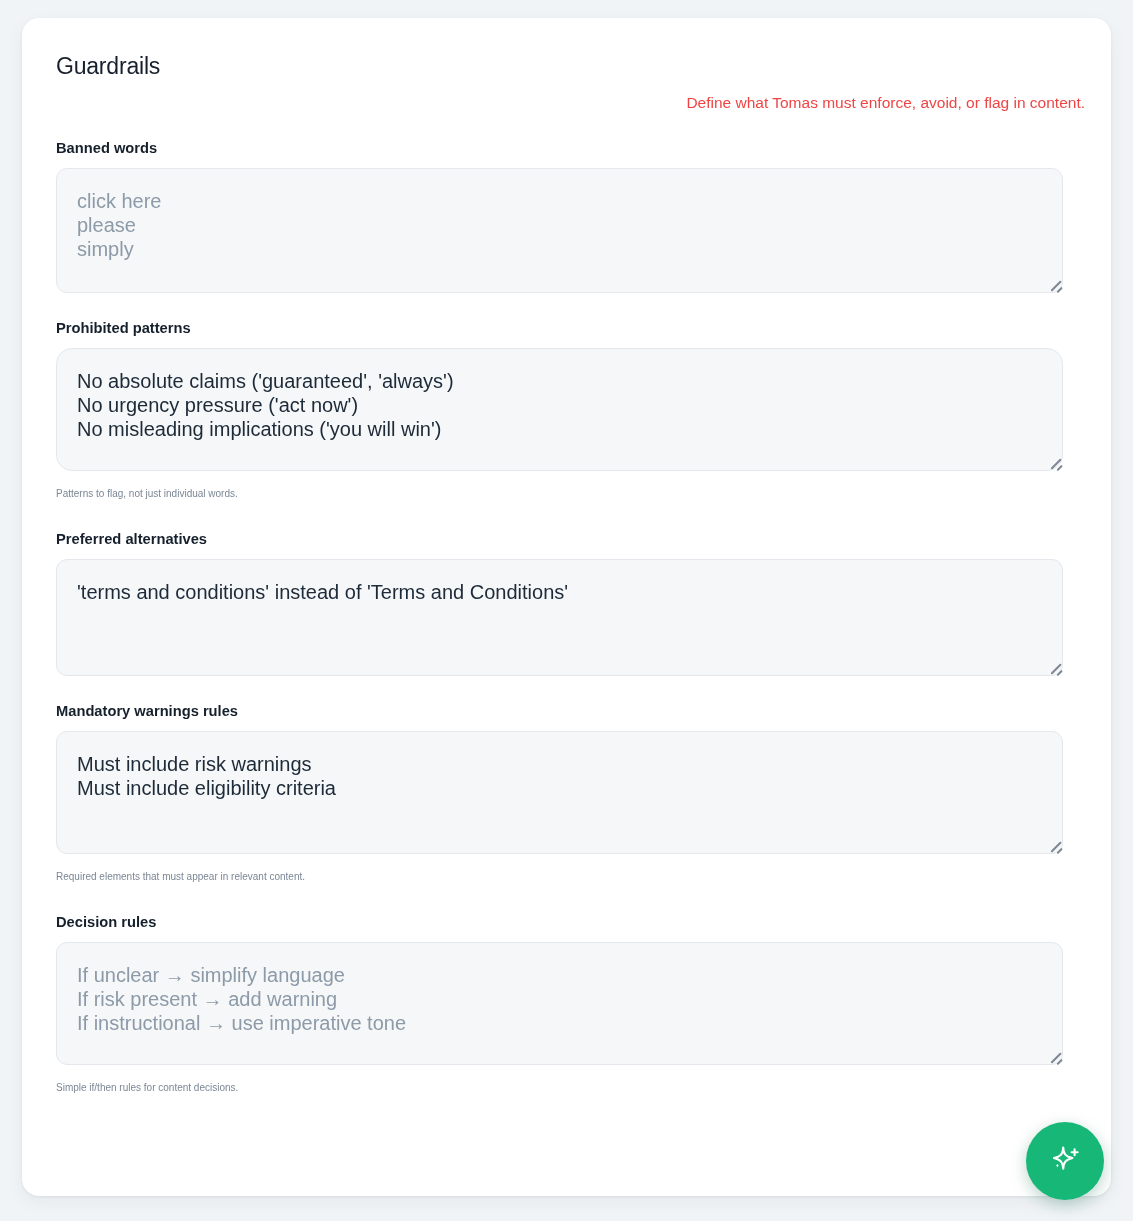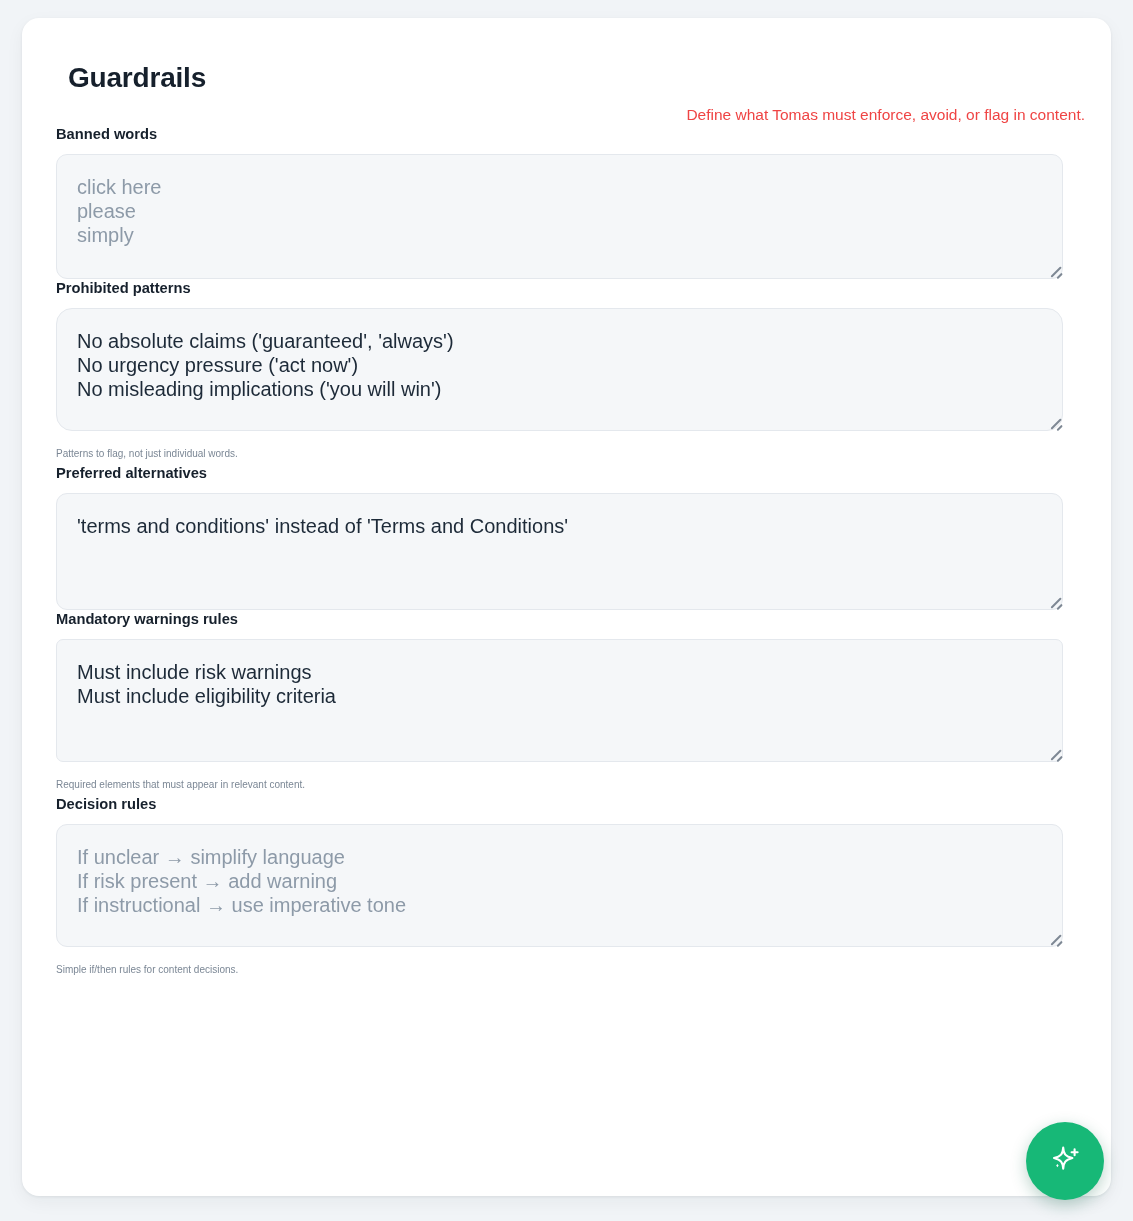--- a/index.html
+++ b/index.html
@@ -35,37 +35,38 @@
   }
 
   .card-inner {
     position: absolute;
     left: 34px;
     top: 34px;
     right: 26px;
   }
 
   .title {
-    font-size: 28px;
-    font-weight: 700;
+    font-size: 23px;
+    font-weight: 400;
     color: #16202c;
     letter-spacing: -0.2px;
-    margin: 12px;
+    margin: 0;
     line-height: 28px;
   }
 
   .subtitle {
     font-size: 15.5px;
     color: #ef4444;
     margin: 13px 0 0 12px;
     line-height: 20px;
     text-align: right;
   }
 
   .field {
+    margin-top: 26px;
   }
   .field.tight { }
 
   .field-label {
     font-size: 14.7px;
     font-weight: 600;
     color: #16202c;
     line-height: 18px;
     margin-bottom: 11px;
   }
@@ -92,21 +93,21 @@
     display: block;
   }
 
   .textarea.placeholder {
     color: #8d9aa8;
   }
 
   .h-banned   { height: 125px; }
   .h-patterns { height: 123px; border-radius: 16px; }
   .h-alts     { height: 117px; }
-  .h-mandate  { height: 123px; border-radius: 7px; }
+  .h-mandate  { height: 123px; }
   .h-decision { height: 123px; }
 
   
   .grip {
     position: absolute;
     right: 1px;
     bottom: 1px;
     width: 15px;
     height: 15px;
     pointer-events: auto;

